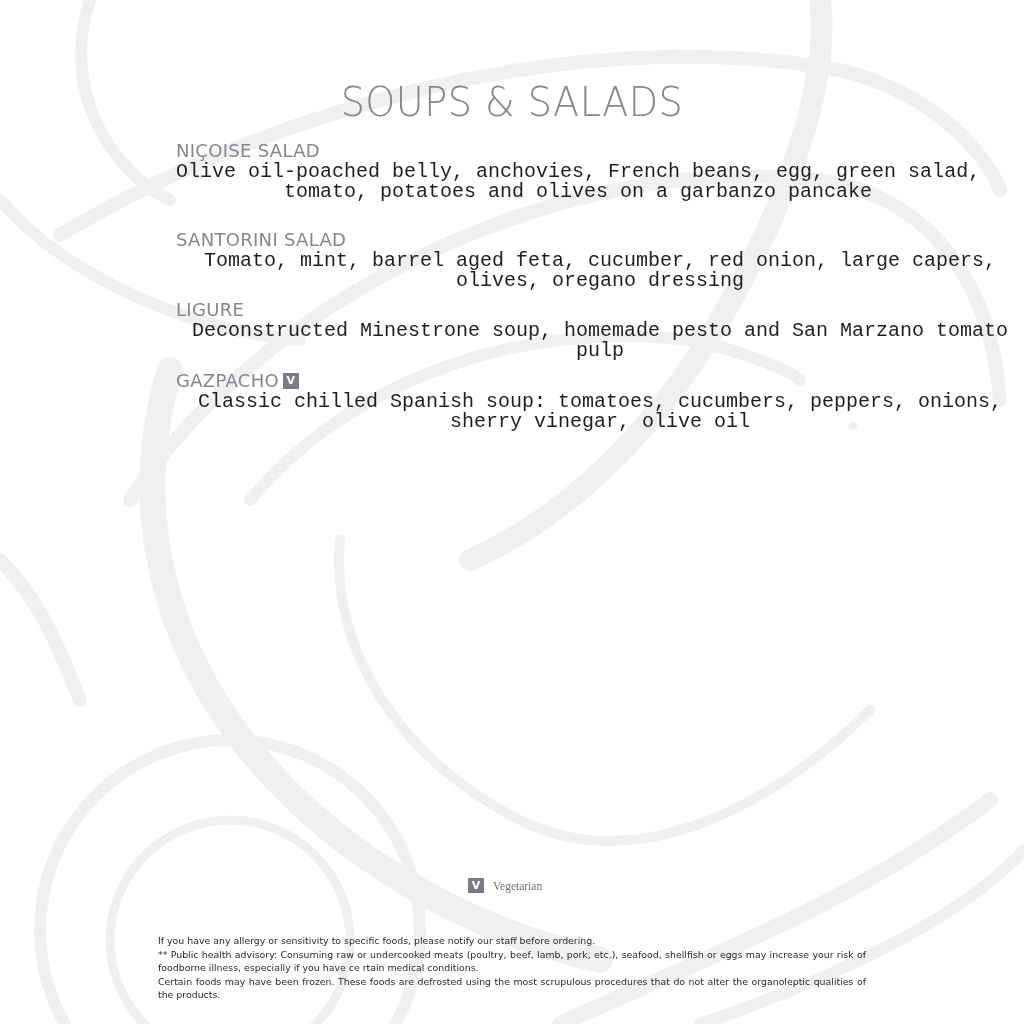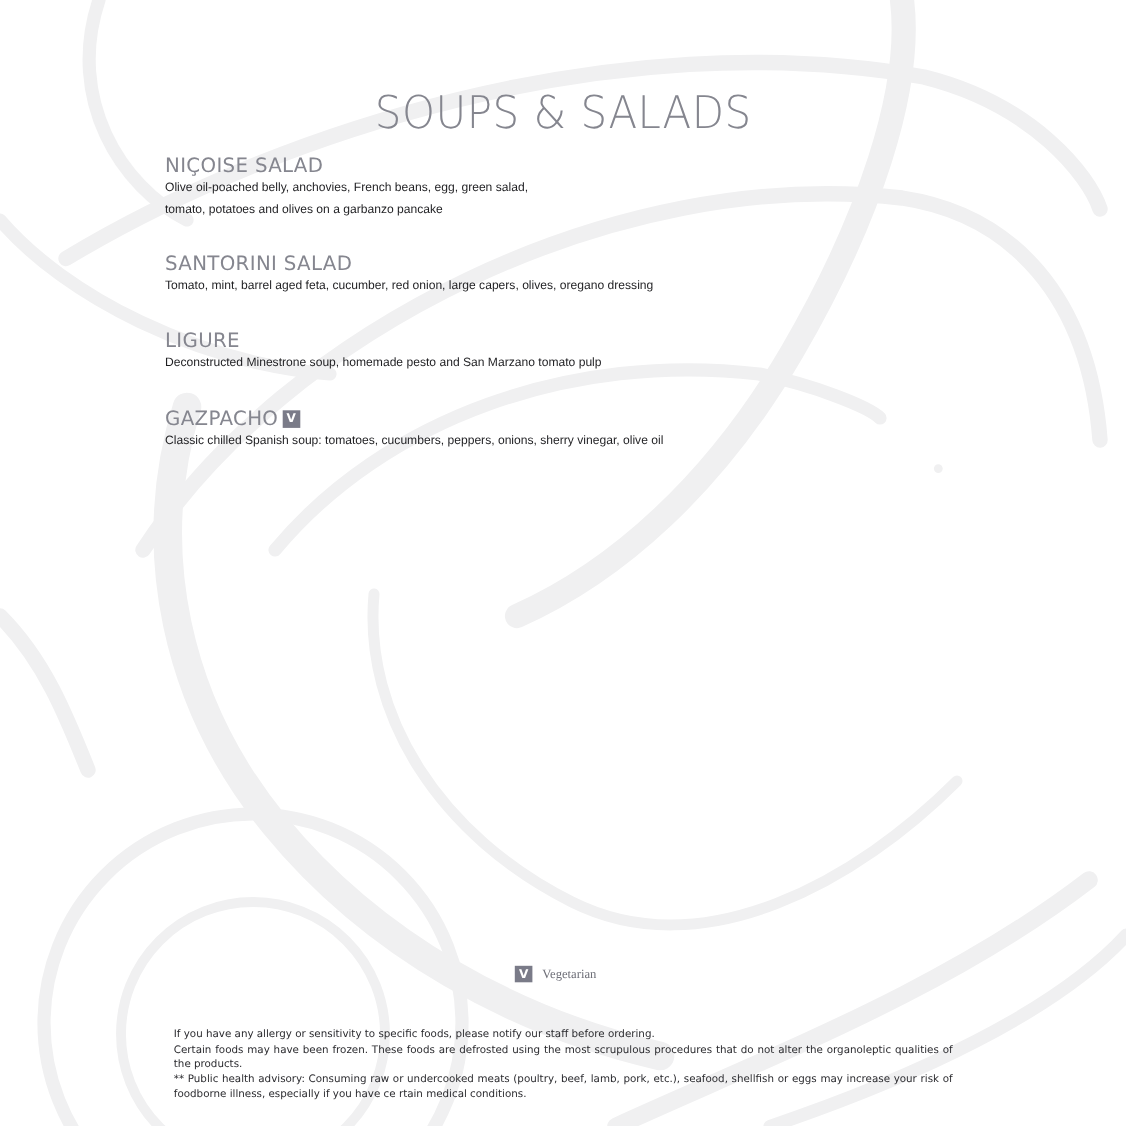--- a/index.html
+++ b/index.html
@@ -9,30 +9,31 @@
       font-family: "Liberation Sans", sans-serif;
     }
     .bg { position: absolute; left: 0; top: 0; width: 1024px; height: 1024px; z-index: 0; }
     .content { position: absolute; left: 0; top: 0; width: 1024px; height: 952px; z-index: 1; }
     .title {
       position: absolute; left: 0; width: 1024px; top: 78px;
       text-align: center; font-size: 41px; font-weight: 300; letter-spacing: 0.5px;
       color: #85868f; font-family: "DejaVu Sans", sans-serif;
       transform: scaleX(0.93);
     }
-    .item { position: absolute; left: 150px; }
+    .item { position: absolute; left: 176px; }
     .item-name {
       font-size: 18px; color: #85868f; letter-spacing: 0.3px; line-height: 20px;
       font-family: "DejaVu Sans", sans-serif; font-weight: normal;
       display: flex; align-items: center;
     }
     .item-desc {
-      font-size: 11px; color: #1f1f22; line-height: 19.5px;
-      font-family: Liberation Sans, sans-serif;
+      font-size: 20px; color: #1f1f22; line-height: 19.5px;
+      font-family: Liberation Mono, monospace;
       transform-origin: left top;
+      text-align: center;
     }
     .vbadge {
       display: inline-flex; align-items: center; justify-content: center;
       width: 16px; height: 16px; background: #7a7b88; color: #ffffff;
       font-size: 11px; font-weight: bold; margin-left: 4px;
       font-family: "DejaVu Sans", sans-serif;
     }
     .legend {
       position: absolute; left: 468px; top: 878px; display: flex; align-items: center;
     }
@@ -111,16 +112,16 @@
     </div>
   </div>
 
   <div class="legend">
     <span class="vbadge">V</span>
     <span class="legend-label">Vegetarian</span>
   </div>
 
   <div class="disclaimer">
     <p>If you have any allergy or sensitivity to specific foods, please notify our staff before ordering.</p>
+    <p>** Public health advisory: Consuming raw or undercooked meats (poultry, beef, lamb, pork, etc.), seafood, shellfish or eggs may increase your risk of foodborne illness, especially if you have ce rtain medical conditions.</p>
     <p>Certain foods may have been frozen. These foods are defrosted using the most scrupulous procedures that do not alter the organoleptic qualities of the products.</p>
-    <p>** Public health advisory: Consuming raw or undercooked meats (poultry, beef, lamb, pork, etc.), seafood, shellfish or eggs may increase your risk of foodborne illness, especially if you have ce rtain medical conditions.</p>
   </div>
 </div>
 
 </body></html>

